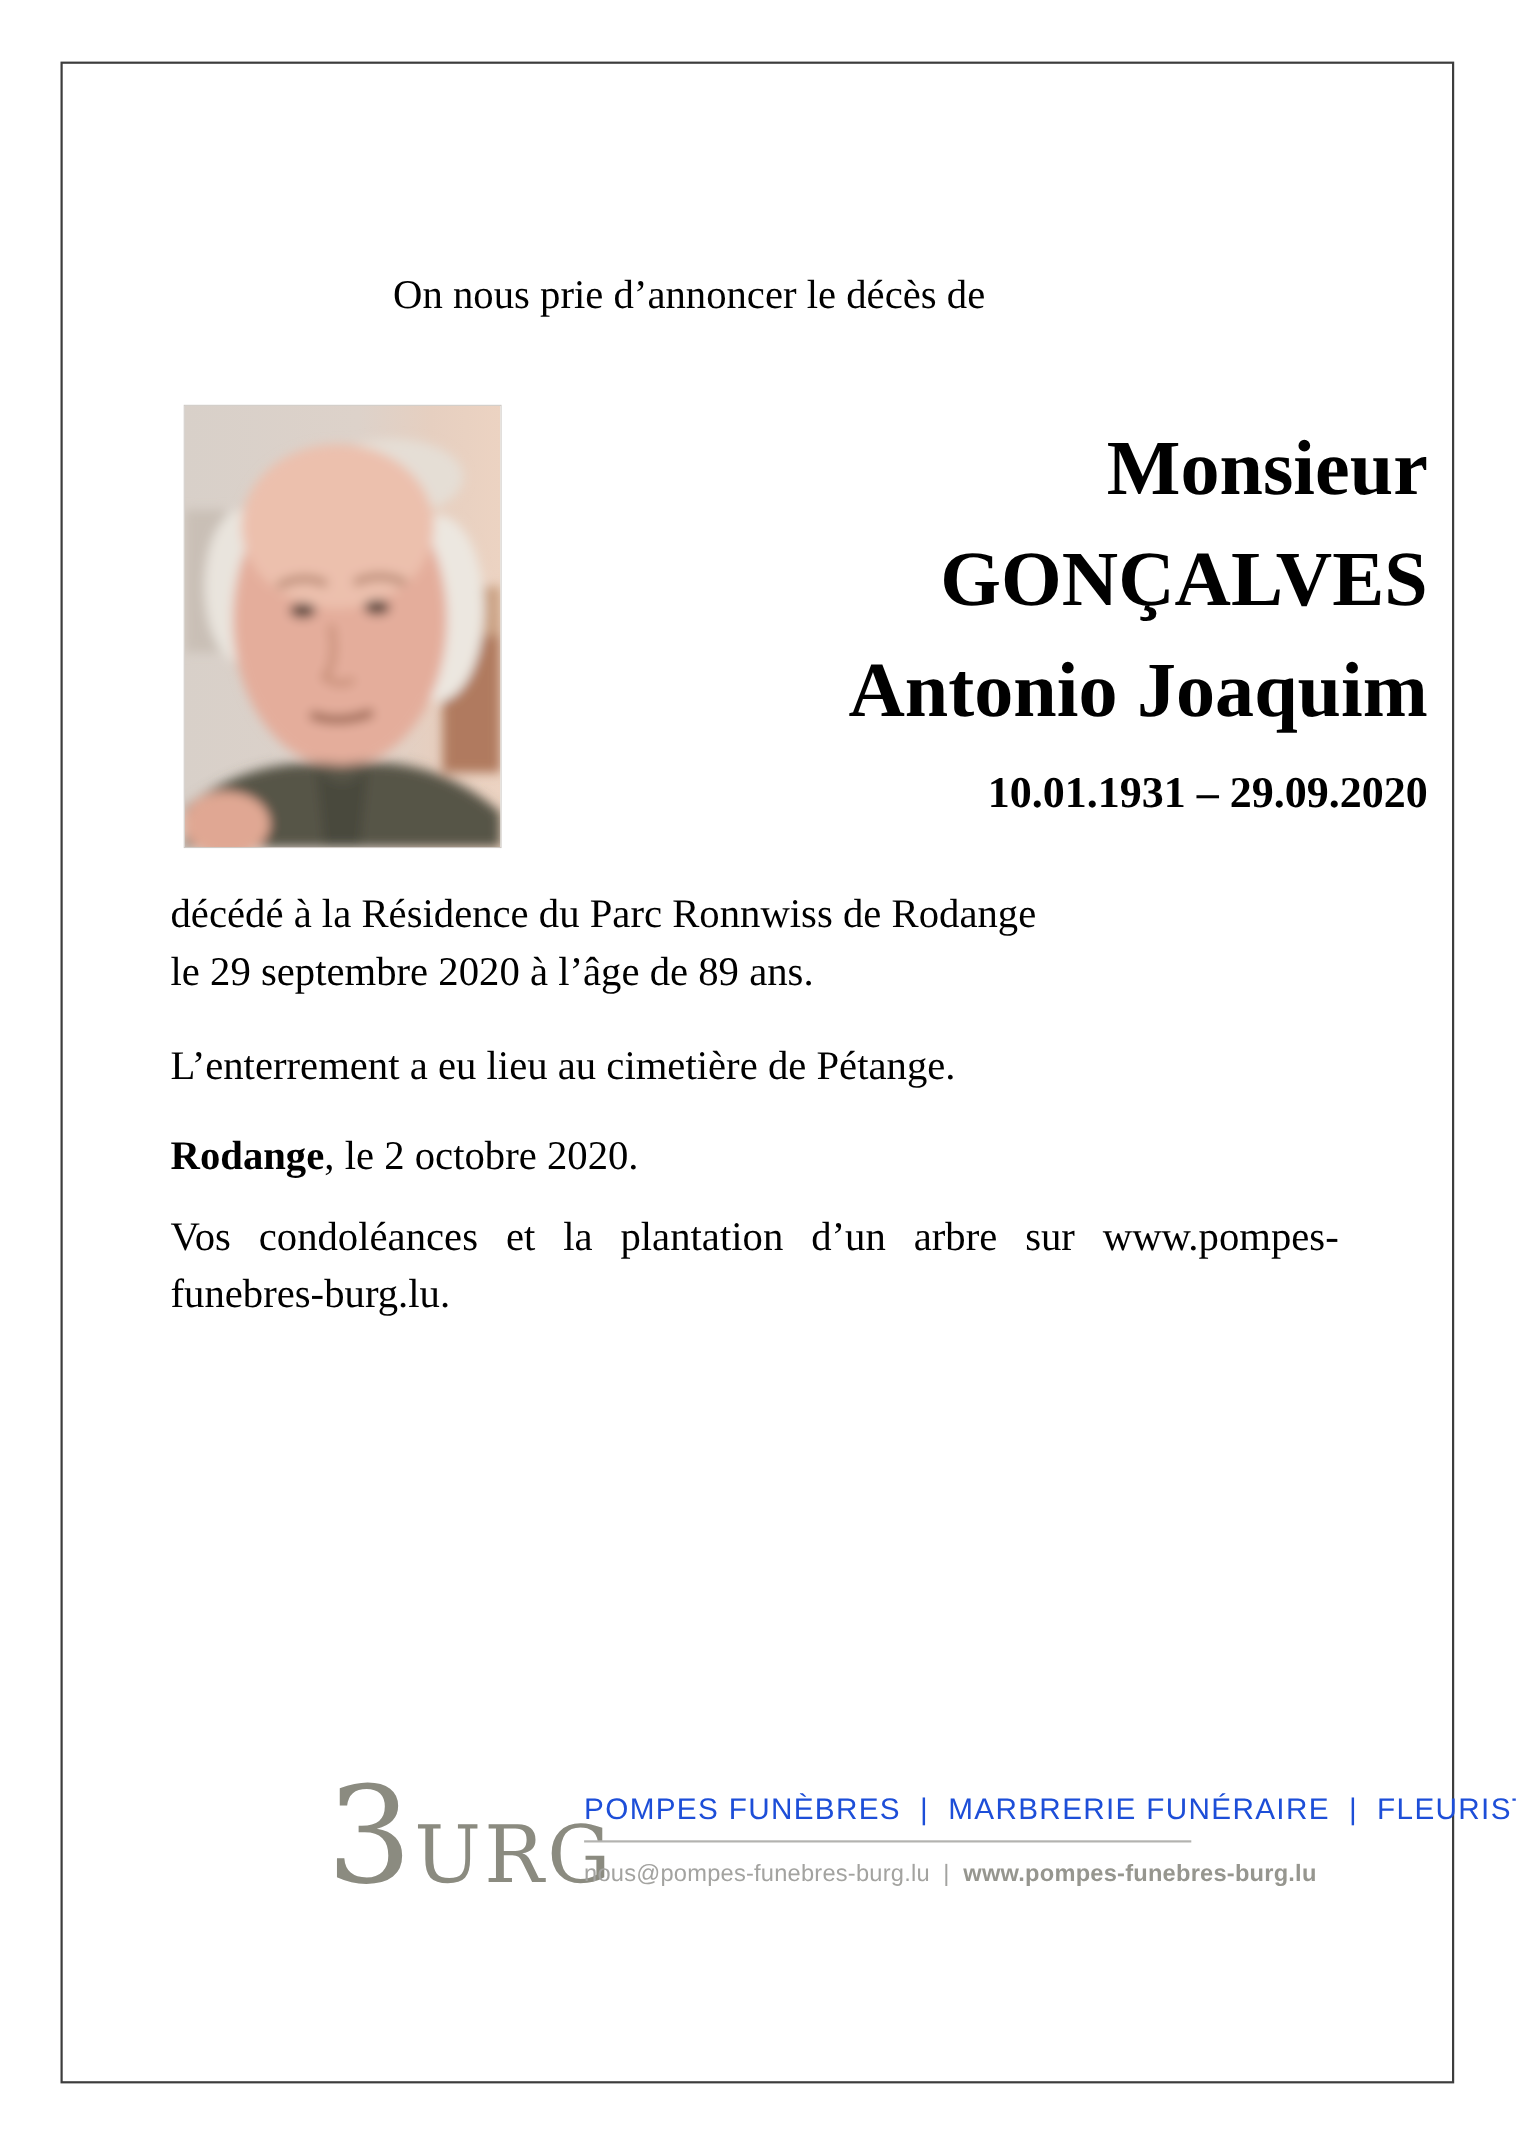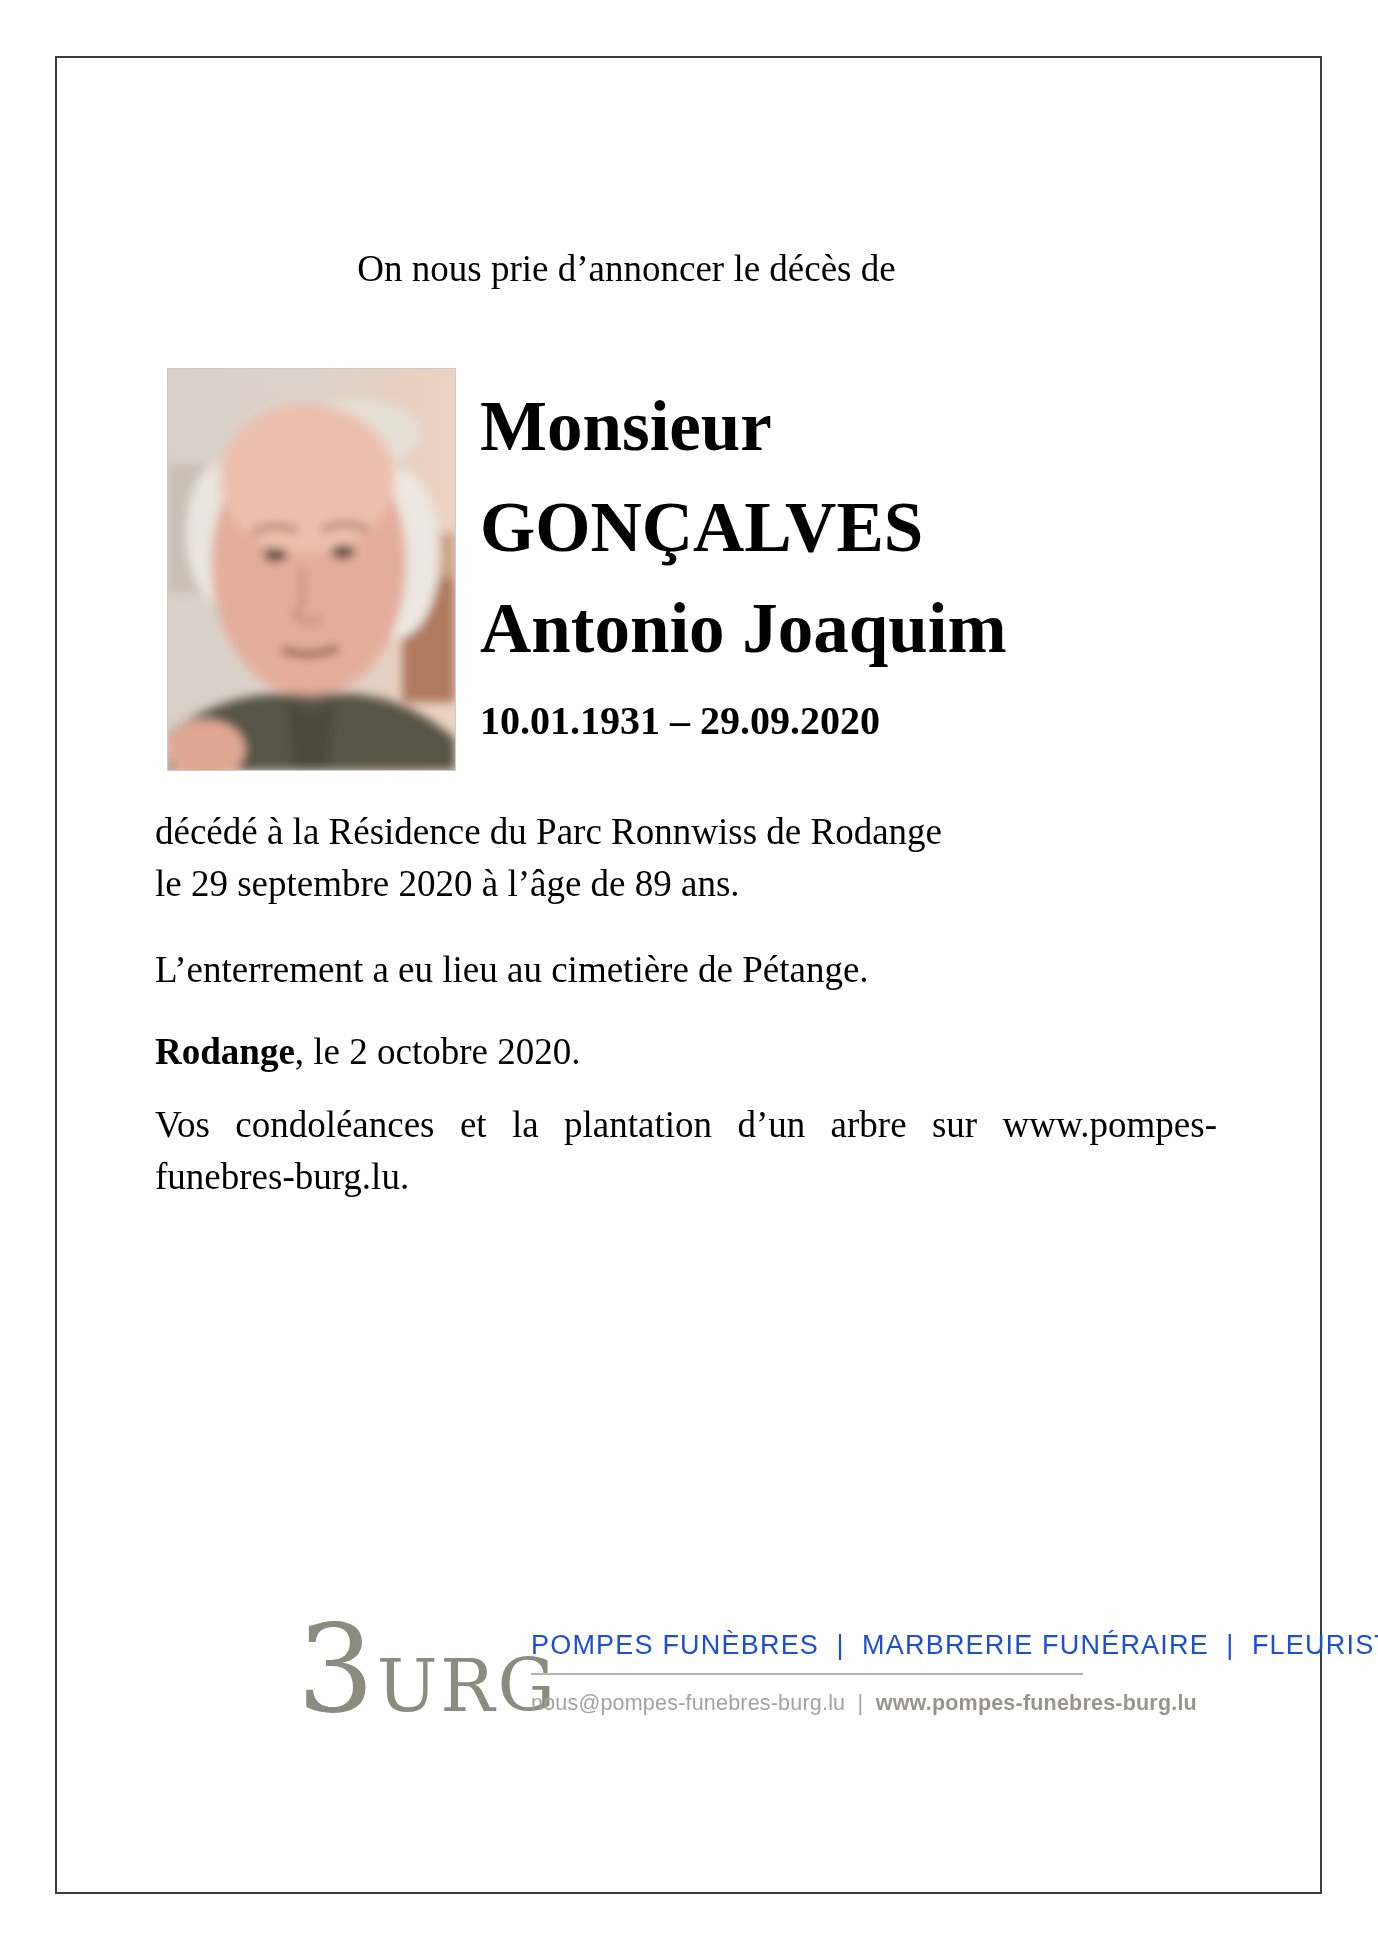--- a/index.html
+++ b/index.html
@@ -27,22 +27,22 @@
   .portrait {
     position: absolute;
     left: 167px; top: 368px;
     width: 289px; height: 403px;
     border: 1px solid #cfcac5;
     overflow: hidden;
   }
   .portrait svg { display: block; width: 100%; height: 100%; }
   .name-block {
     position: absolute;
-    left: 480px; top: 376px; width: 862px;
-    text-align: left;
+    left: 436px; top: 376px; width: 862px;
+    text-align: right;
   }
   .name-line {
     font-weight: bold;
     font-size: 71px;
     line-height: 101px;
     white-space: nowrap;
   }
   .dates-line {
     font-weight: bold;
     font-size: 40px;

